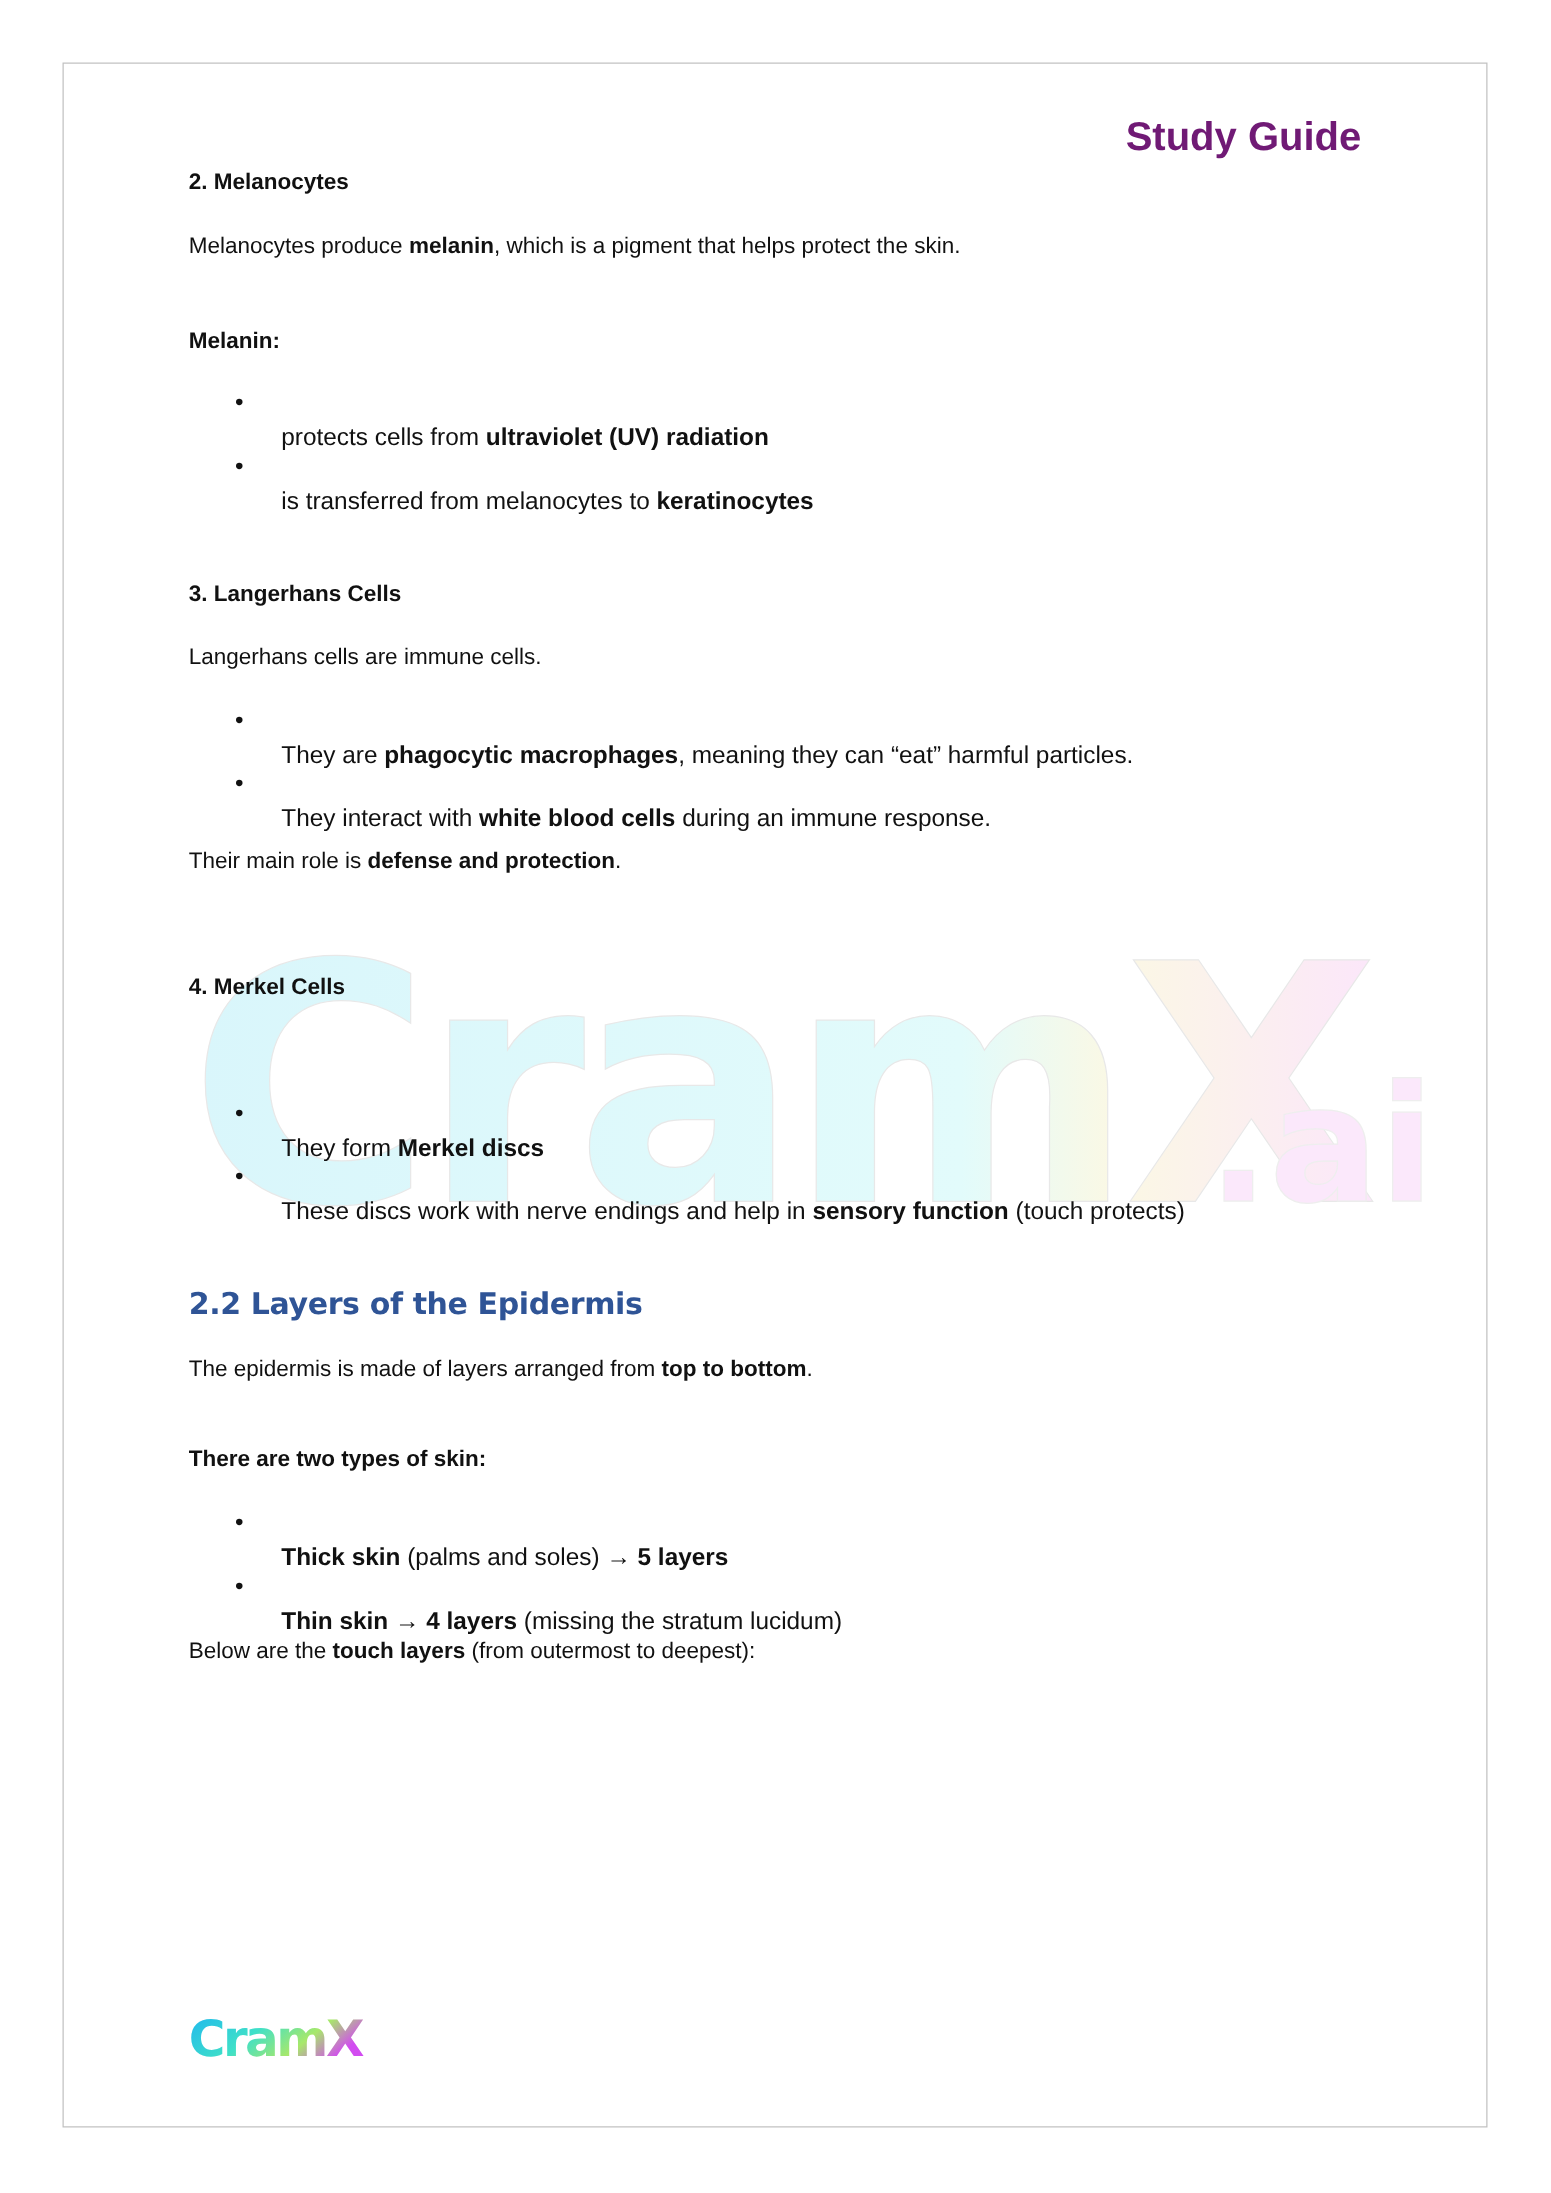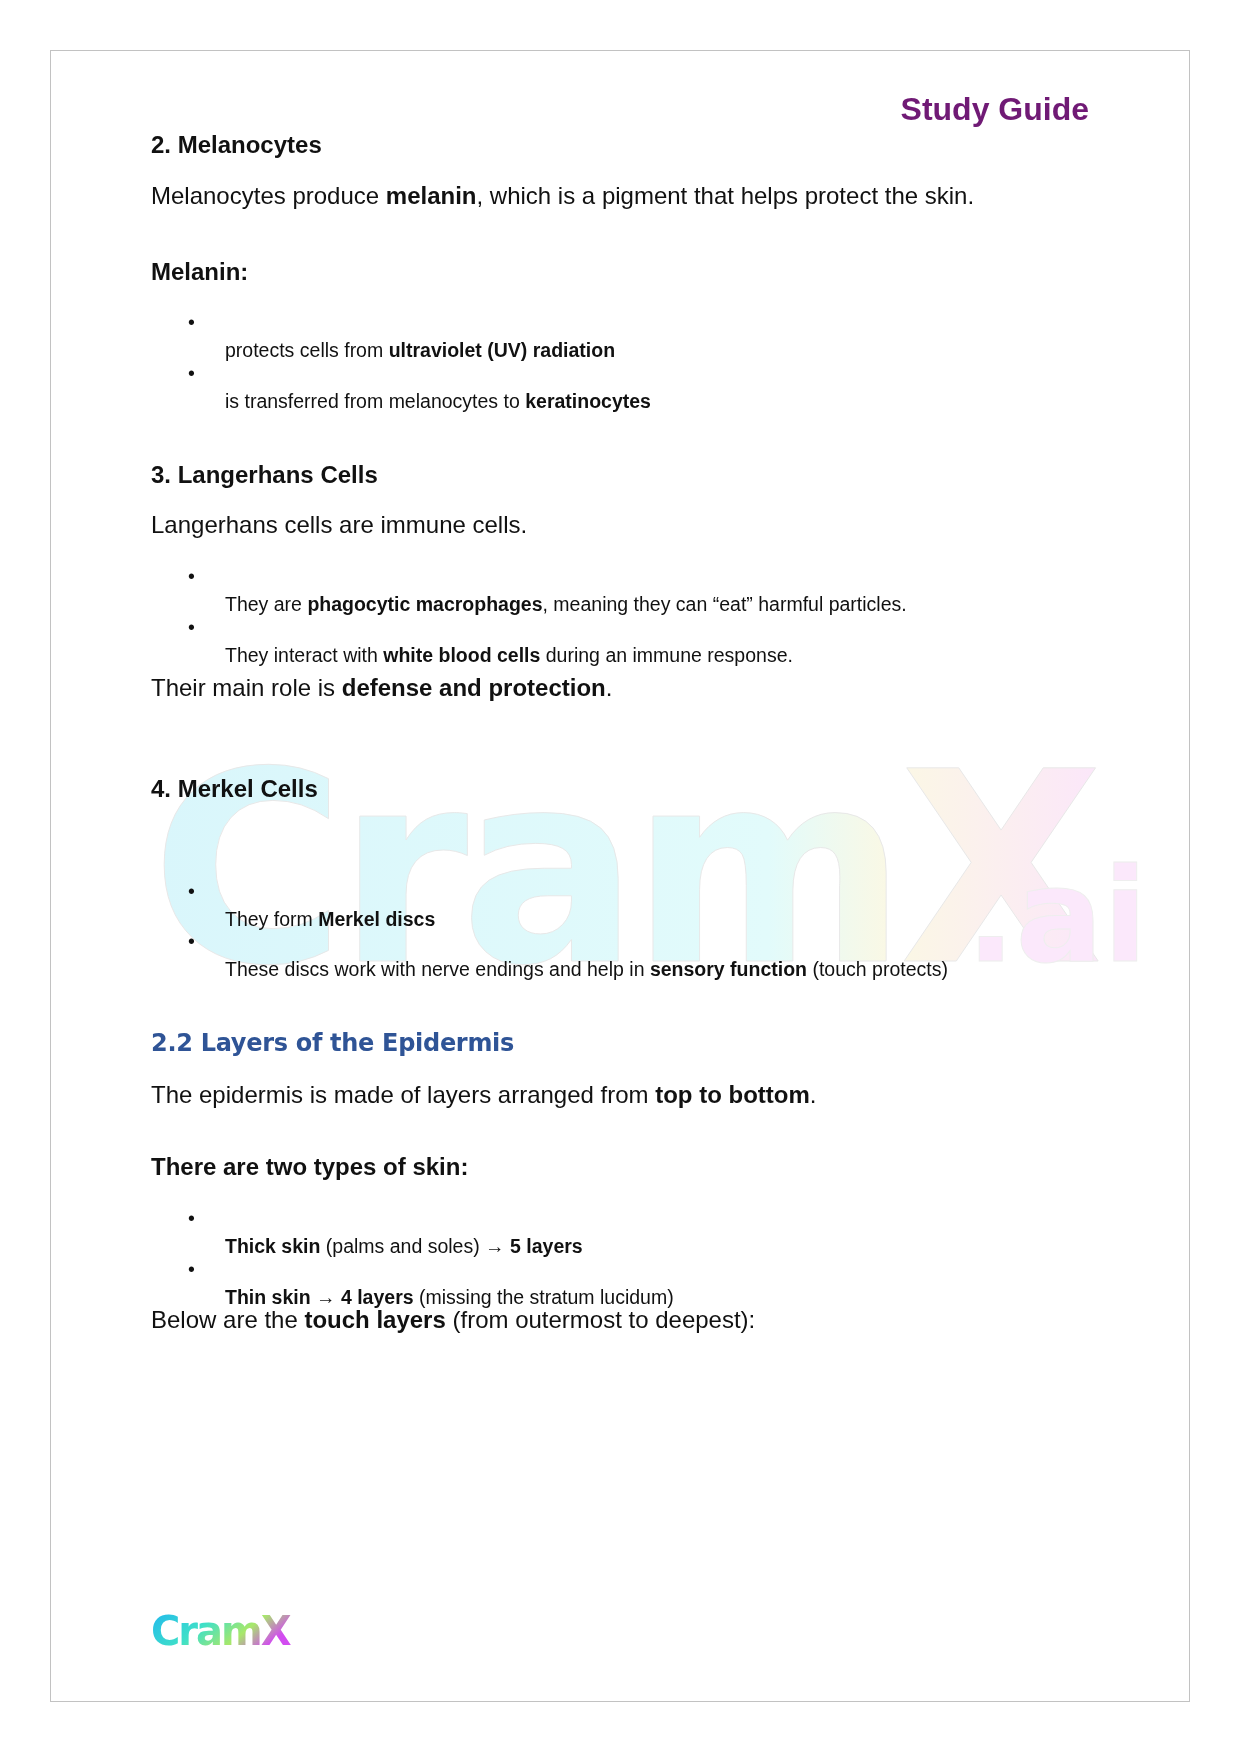--- a/index.html
+++ b/index.html
@@ -9,21 +9,21 @@
       border: 1px solid #c2c2c2; box-sizing: border-box; background: #ffffff; overflow: hidden;
     }
     .watermark {
       position: absolute; left: 100px; top: 705px; width: 990px; height: 250px;
       pointer-events: none;
     }
     .title {
       position: absolute; right: 100px; top: 40px;
       font-size: 32px; font-weight: bold; color: #701a75;
     }
-    .abs { position: absolute; left: 100px; font-size: 24px; line-height: 24px; white-space: nowrap; }
+    .abs { position: absolute; left: 100px; font-size: 18px; line-height: 24px; white-space: nowrap; }
     .h4 { font-weight: bold; }
     .bullet { position: absolute; left: 137px; font-size: 19.5px; line-height: 24px; }
     .bullet-text { position: absolute; left: 174px; font-size: 19.5px; line-height: 24px; white-space: nowrap; margin-top: 28px; }
     b { font-weight: bold; }
     .h2 {
       position: absolute; left: 100px; font-family: "DejaVu Sans", sans-serif;
       font-size: 24px; font-weight: bold; color: #2f5496; letter-spacing: -0.3px; text-align: right;
     }
     .logo { position: absolute; left: 100px; top: 1556px; width: 150px; height: 50px; }
   </style>

